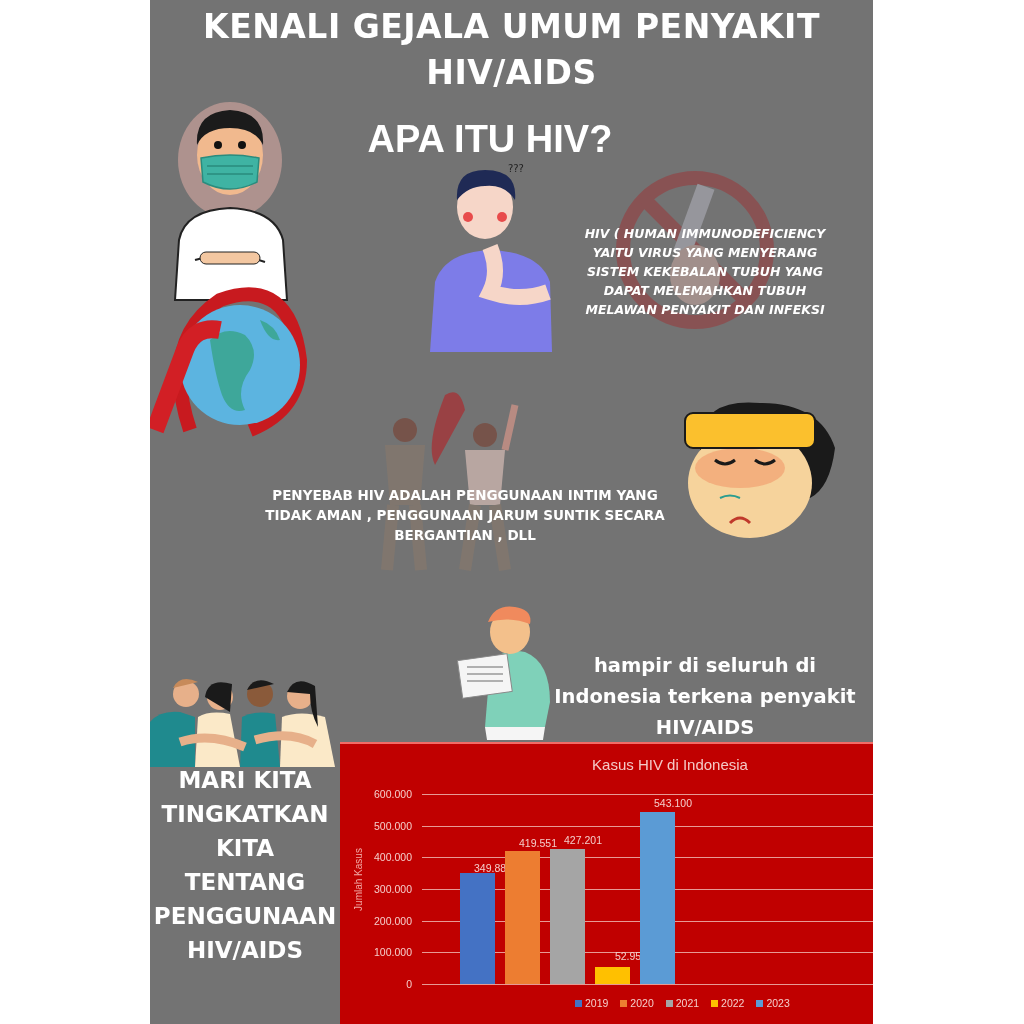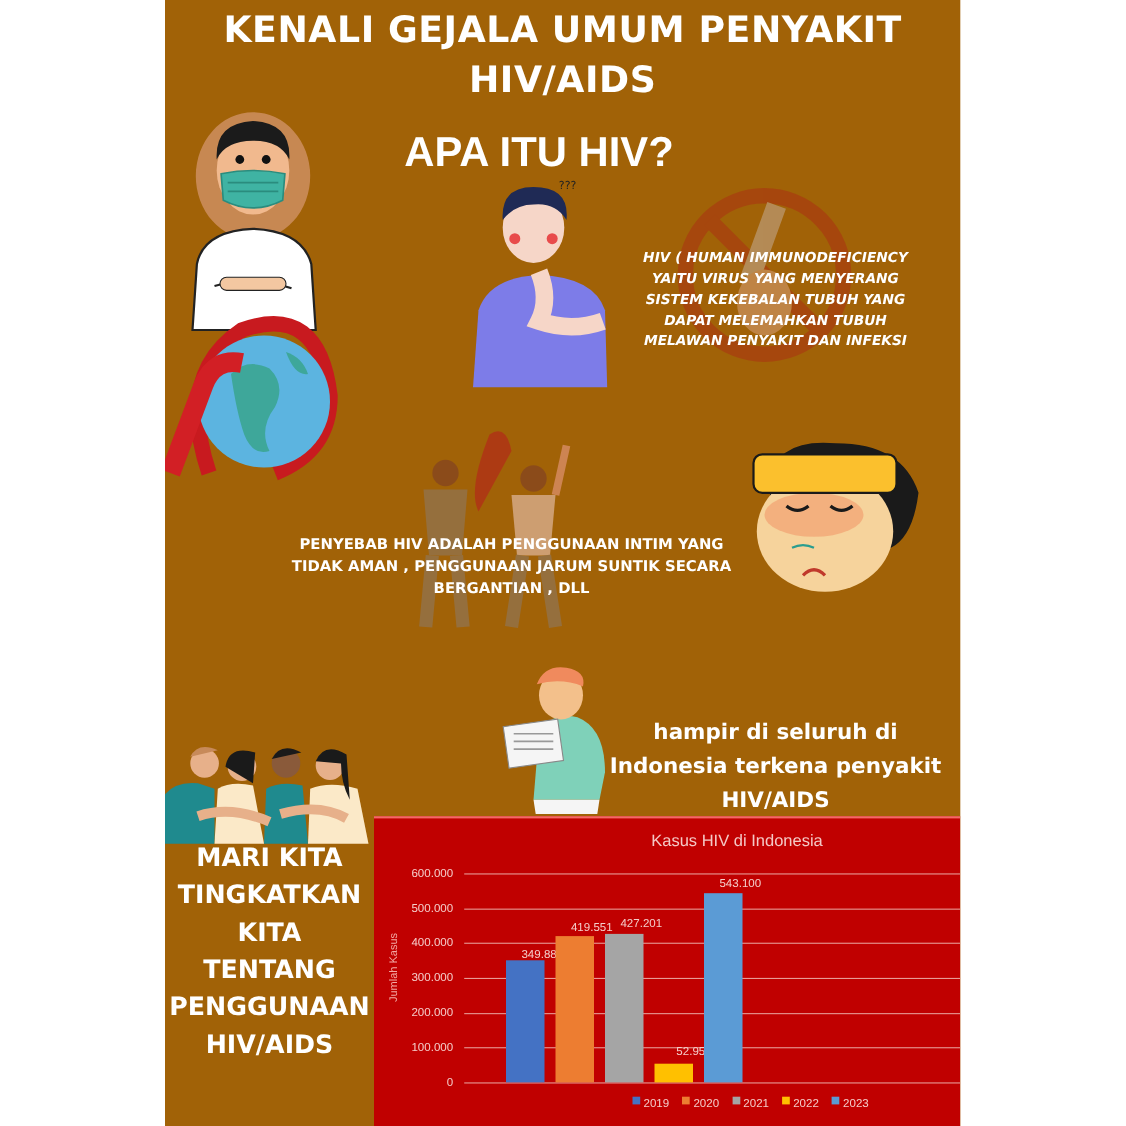--- a/index.html
+++ b/index.html
@@ -1,35 +1,35 @@
 <!DOCTYPE html>
 <html><head>
 <meta charset="utf-8">
 <style>
   html,body{margin:0;padding:0;background:#ffffff;}
   body{width:1024px;height:1024px;position:relative;overflow:hidden;font-family:"DejaVu Sans",sans-serif;}
-  .poster{position:absolute;left:150px;top:0;width:723px;height:1024px;background:#a16207;overflow:hidden;}
+  .poster{position:absolute;left:150px;top:0;width:723px;height:1024px;background:#737373;overflow:hidden;}
   .abs{position:absolute;}
   .title{left:0;top:4px;width:723px;text-align:center;font-size:33px;line-height:46px;font-weight:bold;letter-spacing:0.5px;color:#fff;}
   .h-apa{left:190px;top:118px;width:300px;text-align:center;font-size:38px;font-weight:bold;color:#fff;font-family:"Liberation Sans",sans-serif;}
   .desc1{left:400px;top:224px;width:310px;text-align:center;font-size:12.5px;line-height:19px;font-style:italic;font-weight:bold;color:#fff;}
   .h-penyebab{left:100px;top:438px;width:420px;text-align:center;font-size:30px;font-weight:bold;color:#fff;font-family:"Liberation Sans",sans-serif;}
   .desc2{left:80px;top:485px;width:470px;text-align:center;font-size:13.5px;line-height:20px;font-weight:bold;color:#fff;}
   .hampir{left:395px;top:650px;width:320px;text-align:center;font-size:19.5px;line-height:31px;font-weight:bold;color:#fff;}
   .mari{left:0;top:763px;width:190px;text-align:center;font-size:23px;line-height:34px;font-weight:bold;color:#fff;}
   .chartbox{position:absolute;left:190px;top:742px;width:533px;height:282px;background:#c00000;border-top:2px solid #f26b66;}
   .chart-title{position:absolute;left:210px;top:12px;width:240px;text-align:center;font-family:"Liberation Sans",sans-serif;font-size:15px;color:#f4c9c6;}
   .ylabel{position:absolute;left:-22px;top:130px;width:80px;transform:rotate(-90deg);text-align:center;font-family:"Liberation Sans",sans-serif;font-size:10px;color:#f2a9a4;}
   .tick{position:absolute;right:0;width:60px;text-align:right;font-family:"Liberation Sans",sans-serif;font-size:10.5px;color:#f4cdca;}
   .plot{position:absolute;left:82px;top:50px;width:451px;height:190px;}
   .gridline{position:absolute;left:0;width:100%;height:1px;background:#e79a95;}
   .bar{position:absolute;bottom:0;width:35px;}
   .bar-label{position:absolute;width:70px;text-align:right;font-family:"Liberation Sans",sans-serif;font-size:10.5px;color:#f4cdca;}
   .legend{position:absolute;left:235px;top:253px;display:flex;gap:12px;font-family:"Liberation Sans",sans-serif;font-size:10.5px;color:#f4cdca;}
-  .legend-item{display:flex;align-items:flex-start;gap:3px;}
+  .legend-item{display:flex;align-items:center;gap:3px;}
   .swatch{width:7px;height:7px;display:inline-block;}
   svg{position:absolute;overflow:visible;}
 </style>
 </head>
 <body>
 
 <div class="poster">
 
   <div class="abs title">
     <div>KENALI GEJALA UMUM PENYAKIT</div>

